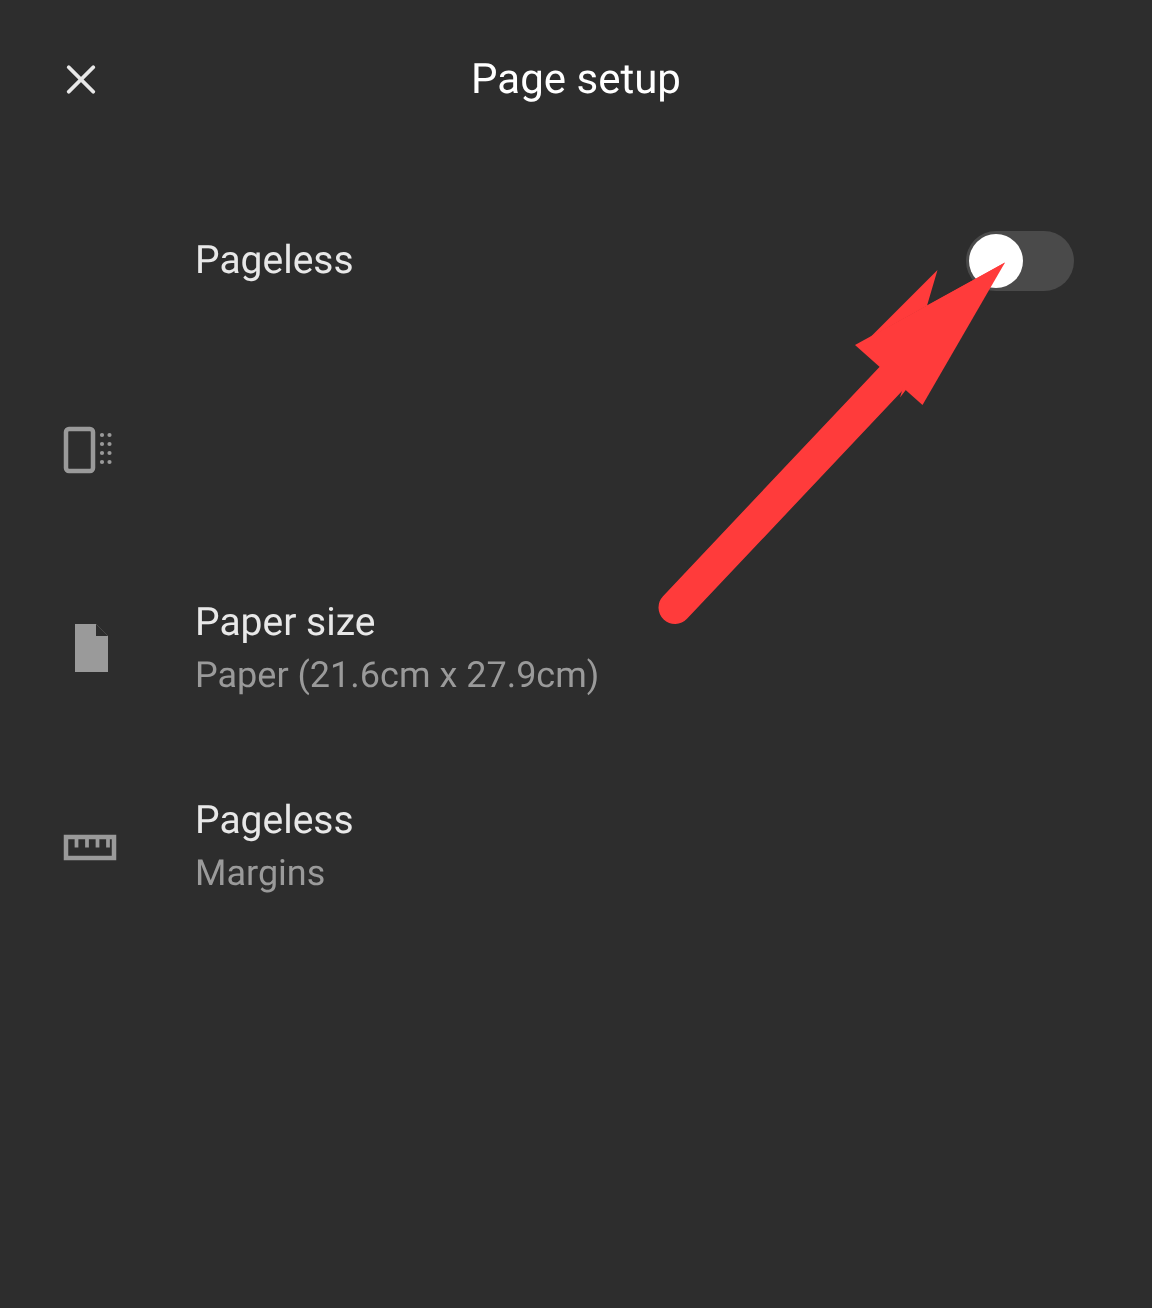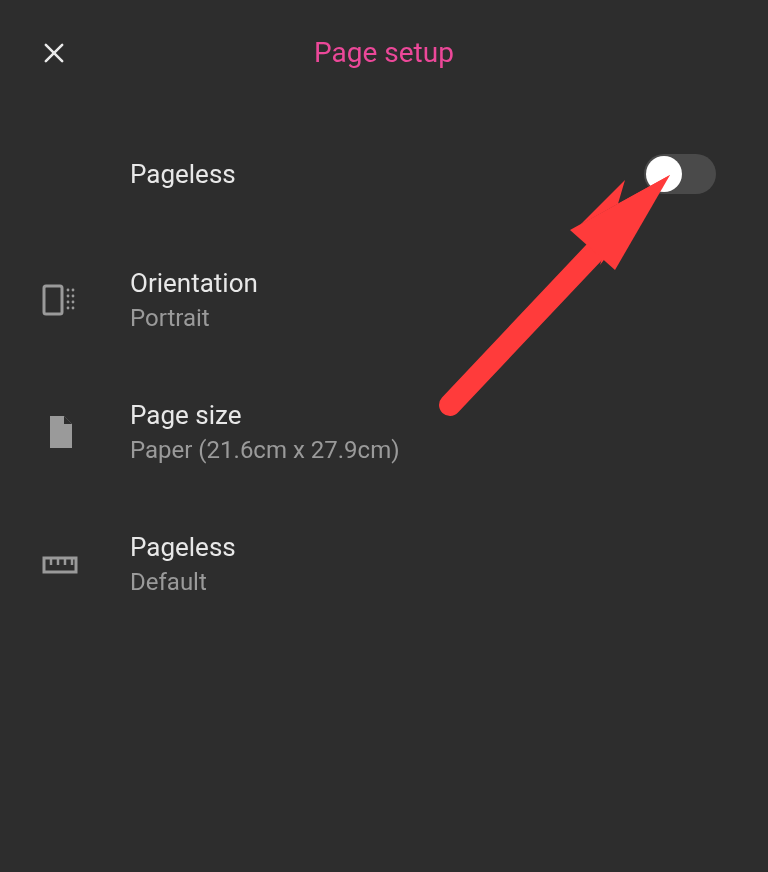--- a/index.html
+++ b/index.html
@@ -32,21 +32,21 @@
       position: absolute;
       left: 40px;
     }
     .close-btn svg {
       width: 28px;
       height: 28px;
     }
     .title {
       flex: 1;
       text-align: center;
-      color: #ec4899;
+      color: #ffffff;
       font-size: 28px;
       font-weight: 400;
     }
     .content {
       padding: 50px 52px 0 40px;
     }
     .row {
       display: flex;
       align-items: center;
       min-height: 70px;
@@ -153,54 +153,50 @@
         <circle cx="28" cy="10" r="1.4" fill="#9a9a9a"></circle>
         <circle cx="33" cy="10" r="1.4" fill="#9a9a9a"></circle>
         <circle cx="28" cy="16" r="1.4" fill="#9a9a9a"></circle>
         <circle cx="33" cy="16" r="1.4" fill="#9a9a9a"></circle>
         <circle cx="28" cy="22" r="1.4" fill="#9a9a9a"></circle>
         <circle cx="33" cy="22" r="1.4" fill="#9a9a9a"></circle>
         <circle cx="28" cy="28" r="1.4" fill="#9a9a9a"></circle>
         <circle cx="33" cy="28" r="1.4" fill="#9a9a9a"></circle>
       </svg>
     </div>
-    <div class="text-group">
-      <div class="label">Orientation</div>
-      <div class="sublabel">Portrait</div>
-    </div>
     <div class="trail"></div>
   </div>
 
   <div class="row">
     <div class="icon-slot">
       <svg viewBox="0 0 40 40" fill="#9a9a9a">
         <path d="M10 4 L24 4 L32 12 L32 36 L10 36 Z"></path>
         <path d="M24 4 L24 12 L32 12 Z" fill="#2d2d2d"></path>
       </svg>
     </div>
     <div class="text-group">
-      <div class="label">Page size</div>
+      <div class="label">Paper size</div>
       <div class="sublabel">Paper (21.6cm x 27.9cm)</div>
     </div>
     <div class="trail"></div>
   </div>
 
   <div class="row">
     <div class="icon-slot">
       <svg viewBox="0 0 40 40" fill="none">
         <rect x="4" y="14" width="32" height="14" stroke="#9a9a9a" stroke-width="3"></rect>
         <line x1="11" y1="14" x2="11" y2="21" stroke="#9a9a9a" stroke-width="2.5"></line>
         <line x1="18" y1="14" x2="18" y2="21" stroke="#9a9a9a" stroke-width="2.5"></line>
         <line x1="25" y1="14" x2="25" y2="21" stroke="#9a9a9a" stroke-width="2.5"></line>
         <line x1="32" y1="14" x2="32" y2="21" stroke="#9a9a9a" stroke-width="2.5"></line>
       </svg>
     </div>
     <div class="text-group">
       <div class="label">Pageless</div>
-      <div class="sublabel">Default</div>
+      <div class="sublabel">Margins</div>
     </div>
     <div class="trail"></div>
   </div>
 
 
 </div>
 
 <svg class="arrow-annotation" width="270" height="260" viewBox="0 0 270 260">
   <defs>
     <marker id="ah" markerWidth="1" markerHeight="1" refX="0" refY="0" orient="auto"></marker>

